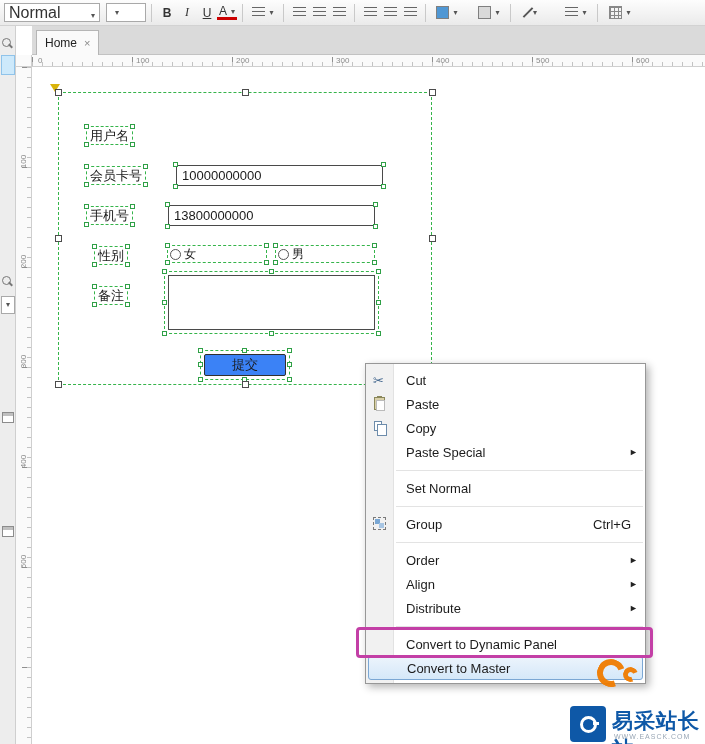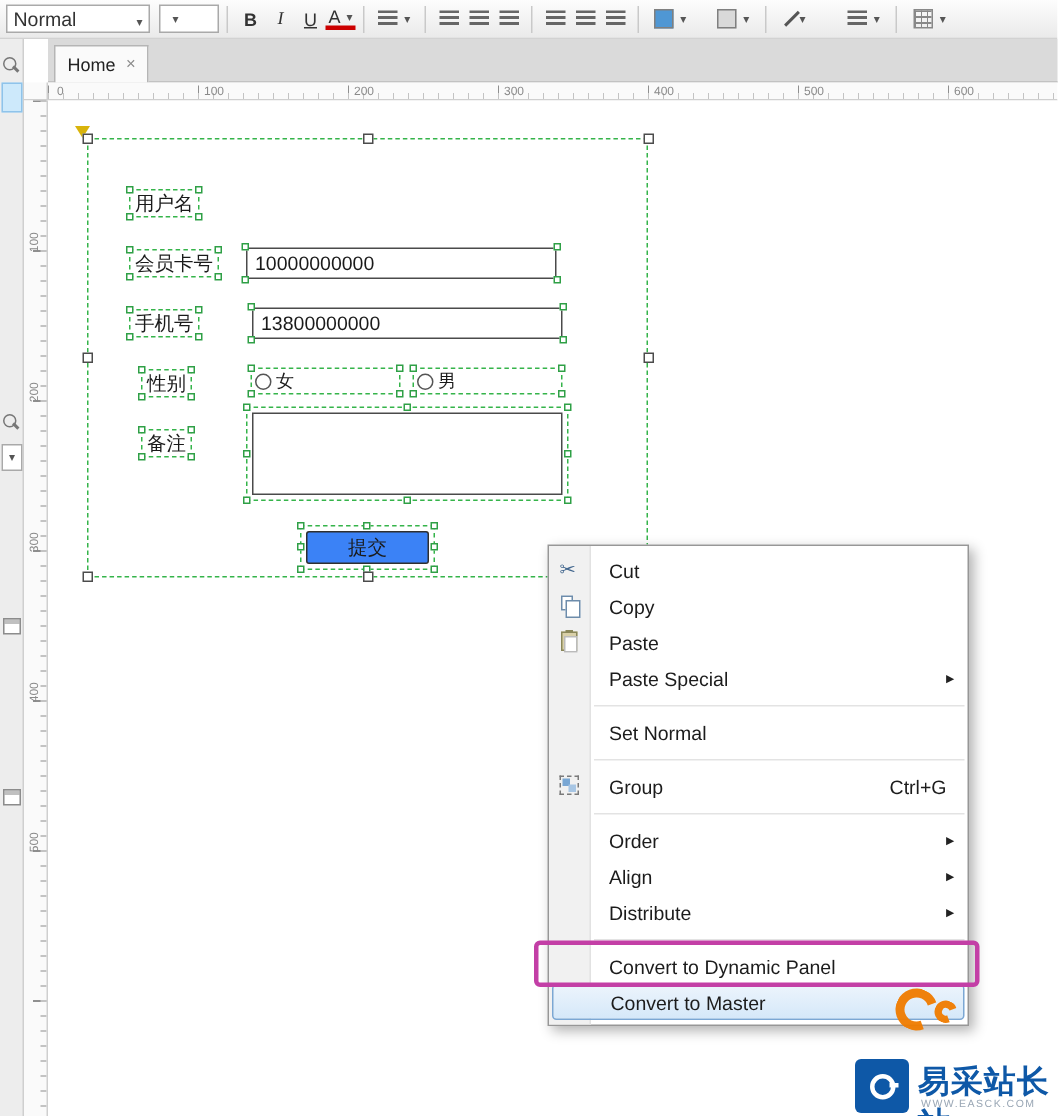--- a/index.html
+++ b/index.html
@@ -4,21 +4,21 @@
 <style>
   * { box-sizing: border-box; margin: 0; padding: 0; }
   body { font-family: "Liberation Sans", "DejaVu Sans", sans-serif; }
   .screen { position: relative; width: 705px; height: 744px; background: #fff; overflow: hidden; }
 
   
   .toolbar { position: absolute; left: 0; top: 0; width: 705px; height: 26px;
              background: linear-gradient(#fdfdfd, #eaeaea); border-bottom: 1px solid #d2d2d2;
              display: flex; align-items: center; padding: 0 4px; }
   .dd { height: 19px; background: #fff; border: 1px solid #a9a9a9; display: flex; align-items: center;
-        font-size: 13px; color: #333; padding: 0 4px; }
+        font-size: 16px; color: #333; padding: 0 4px; }
   .arr::after { content: "▾"; font-size: 8px; color: #555; margin-left: 4px; }
   .tbtn { width: 20px; height: 19px; display: flex; align-items: center; justify-content: center;
           font-size: 12px; color: #333; }
   .tsep { width: 1px; height: 18px; background: #c9c9c9; margin: 0 5px; }
   .bold { font-weight: bold; }
   .italic { font-style: italic; font-family: "Liberation Serif", serif; }
   .under { text-decoration: underline; }
   .fcolor { border-bottom: 3px solid #c00; line-height: 11px; height: 15px; }
   .bars { width: 13px; height: 11px; background: repeating-linear-gradient(to bottom, #666 0 1.5px, transparent 1.5px 4px); }
   .sq { width: 13px; height: 13px; border: 1px solid #7f7f7f; }
@@ -254,21 +254,21 @@
 
   <div class="wlabel" style="left:86px;top:126px">
     <span>用户名</span>
     <span class="mini tl"></span><span class="mini tr"></span><span class="mini bl"></span><span class="mini br"></span>
   </div>
 
   <div class="wlabel" style="left:86px;top:166px">
     <span>会员卡号</span>
     <span class="mini tl"></span><span class="mini tr"></span><span class="mini bl"></span><span class="mini br"></span>
   </div>
-  <div class="wrap" style="left:164px;top:165px">
+  <div class="wrap" style="left:176px;top:165px">
     <div class="winput">10000000000</div>
     <span class="mini tl"></span>
       <span class="mini tr"></span>
       <span class="mini bl"></span>
       <span class="mini br"></span>
   </div>
 
   <div class="wlabel" style="left:86px;top:206px">
     <span>手机号</span>
     <span class="mini tl"></span><span class="mini tr"></span><span class="mini bl"></span><span class="mini br"></span>
@@ -330,26 +330,26 @@
       <span class="mini br"></span>
   </div>
 
   <div class="menu">
     <div class="gutter"></div>
     <div class="mi">
       <span class="mic">✂</span>
       <span class="lab">Cut</span>
     </div>
     <div class="mi">
+      <span class="ic-paste"></span>
+      <span class="lab">Paste</span>
+    </div>
+    <div class="mi">
       <span class="ic-copy"></span>
       <span class="lab">Copy</span>
-    </div>
-    <div class="mi">
-      <span class="ic-paste"></span>
-      <span class="lab">Paste</span>
     </div>
     <div class="mi">
       <span class="lab">Paste Special</span>
       <span class="subarr">►</span>
     </div>
     <div class="msep"></div>
     <div class="mi">
       <span class="lab">Set Normal</span>
     </div>
     <div class="msep"></div>

